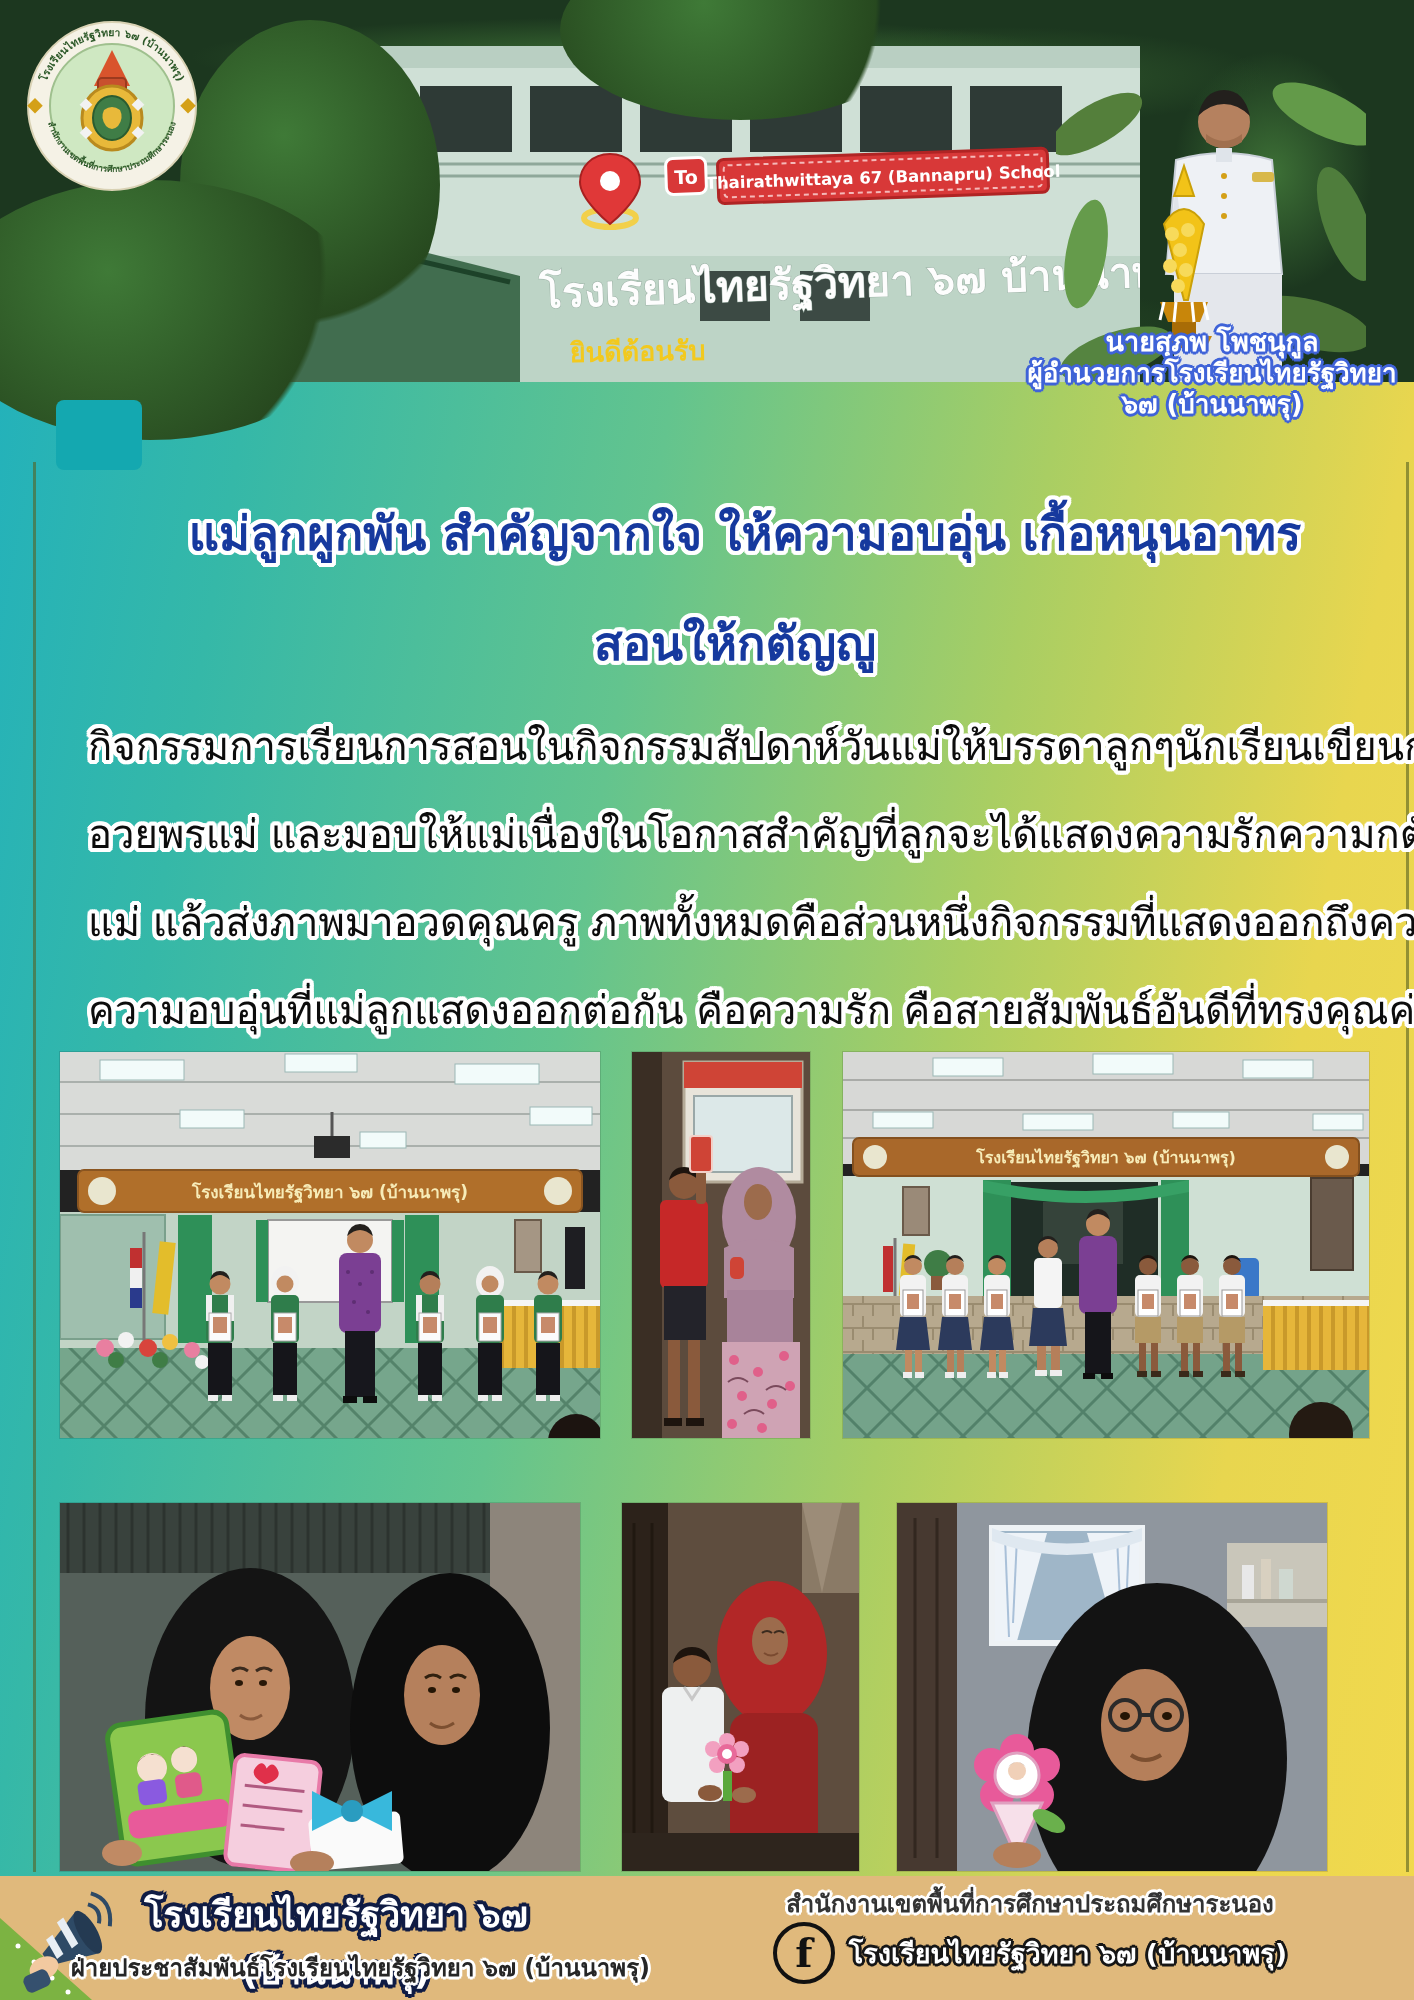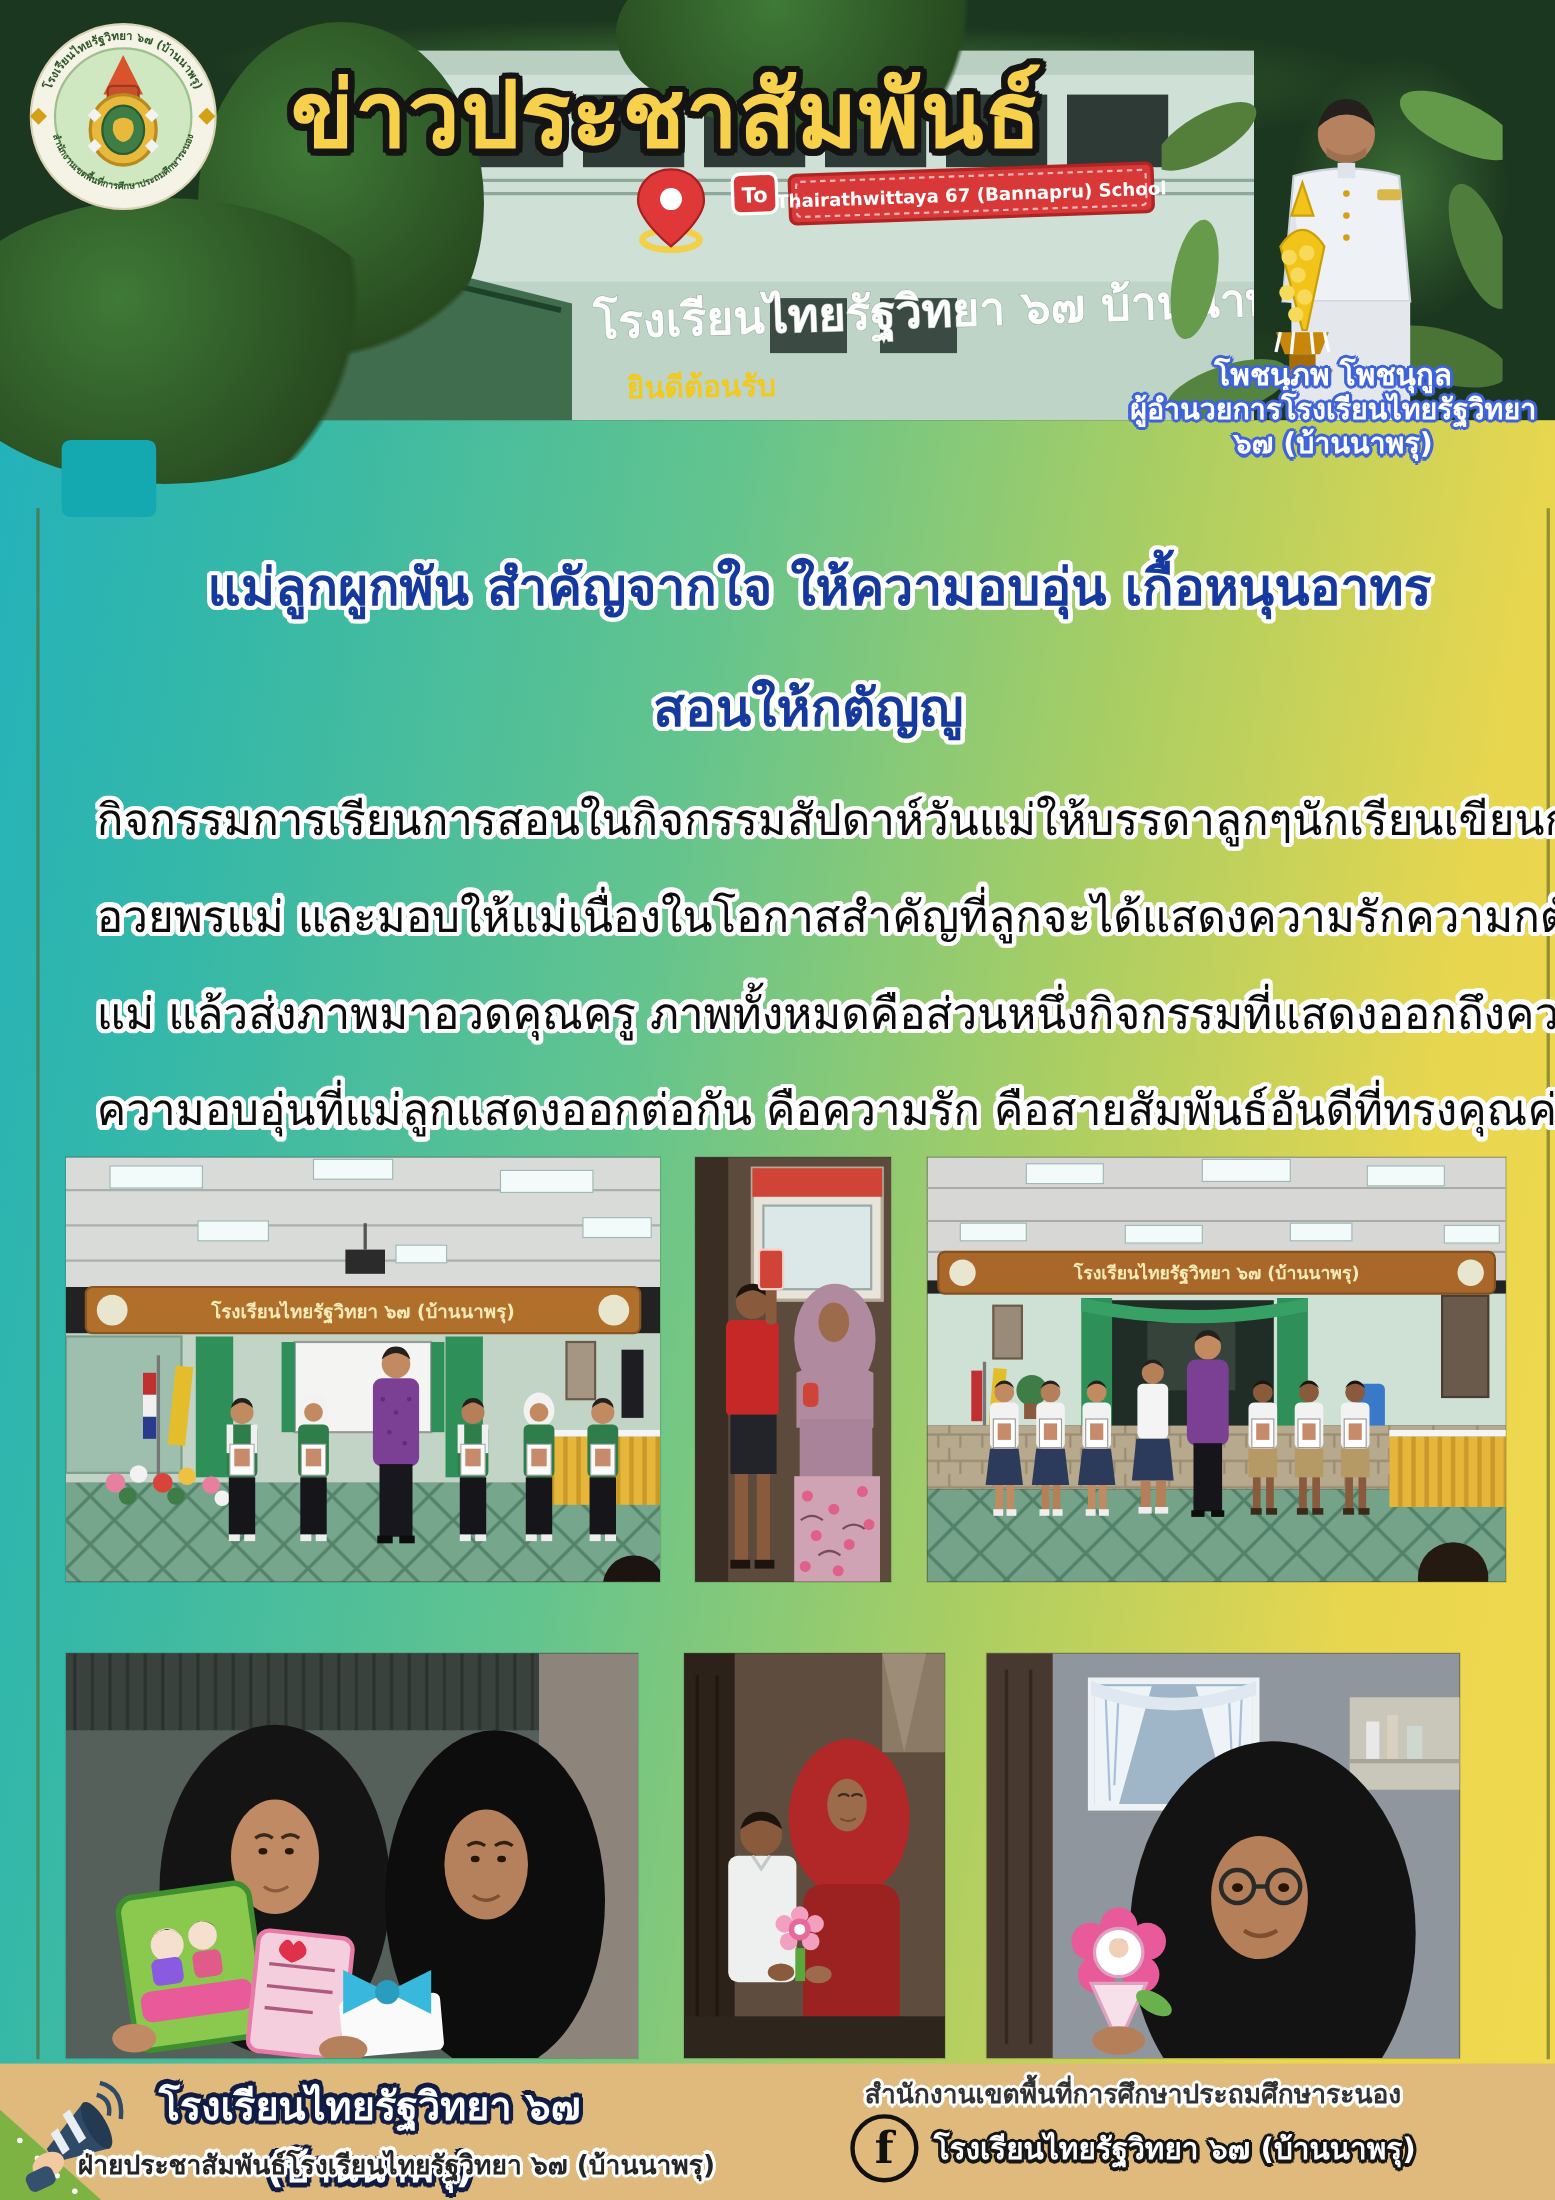--- a/index.html
+++ b/index.html
@@ -157,21 +157,20 @@
           <rect x="108" y="80" width="9" height="9" transform="rotate(45 112 84)"></rect>
           <rect x="56" y="108" width="9" height="9" transform="rotate(45 60 112)"></rect>
           <rect x="108" y="108" width="9" height="9" transform="rotate(45 112 112)"></rect>
         </g>
       <g fill="#d4a017">
           <rect x="4" y="80" width="11" height="11" transform="rotate(45 9 85)"></rect>
           <rect x="157" y="80" width="11" height="11" transform="rotate(45 162 85)"></rect>
         </g>
     </svg>
 
-    <div class="abs newsletter-title">ข่าวประชาสัมพันธ์</div>
 
     <svg class="abs" style="left:1056px;top:64px;" width="310" height="318" viewBox="0 0 310 318">
       <g>
         <ellipse cx="40" cy="60" rx="52" ry="20" fill="#547f3b" transform="rotate(-30 40 60)"></ellipse>
         <ellipse cx="270" cy="50" rx="58" ry="22" fill="#639a49" transform="rotate(25 270 50)"></ellipse>
         <ellipse cx="290" cy="160" rx="60" ry="22" fill="#4f7d3c" transform="rotate(70 290 160)"></ellipse>
         <ellipse cx="30" cy="190" rx="55" ry="20" fill="#659b4b" transform="rotate(100 30 190)"></ellipse>
         <ellipse cx="255" cy="260" rx="62" ry="24" fill="#4a7336" transform="rotate(15 255 260)"></ellipse>
         <ellipse cx="60" cy="290" rx="58" ry="22" fill="#558440" transform="rotate(-18 60 290)"></ellipse>
       </g>
@@ -210,21 +209,21 @@
         <g stroke="#fff" stroke-width="3">
             <line x1="108" y1="238" x2="104" y2="256"></line>
             <line x1="120" y1="238" x2="118" y2="258"></line>
             <line x1="136" y1="238" x2="138" y2="258"></line>
             <line x1="148" y1="238" x2="152" y2="256"></line>
           </g>
       </g>
     </svg>
 
     <div class="abs director-caption">
-      <div class="dir-name cap-blue">โพชนุภพ โพชนุกูล</div>
+      <div class="dir-name cap-blue">นายสุภพ โพชนุกูล</div>
       <div class="dir-pos cap-blue">ผู้อำนวยการโรงเรียนไทยรัฐวิทยา ๖๗ (บ้านนาพรุ)</div>
     </div>
   </div>
 
   <div class="abs ribbon-tab"></div>
 
   <div class="abs frameline" style="left:33px;"></div>
   <div class="abs frameline" style="left:1406px;"></div>
 
   <div class="abs headline1 ow-white">แม่ลูกผูกพัน สำคัญจากใจ ให้ความอบอุ่น เกื้อหนุนอาทร</div>

